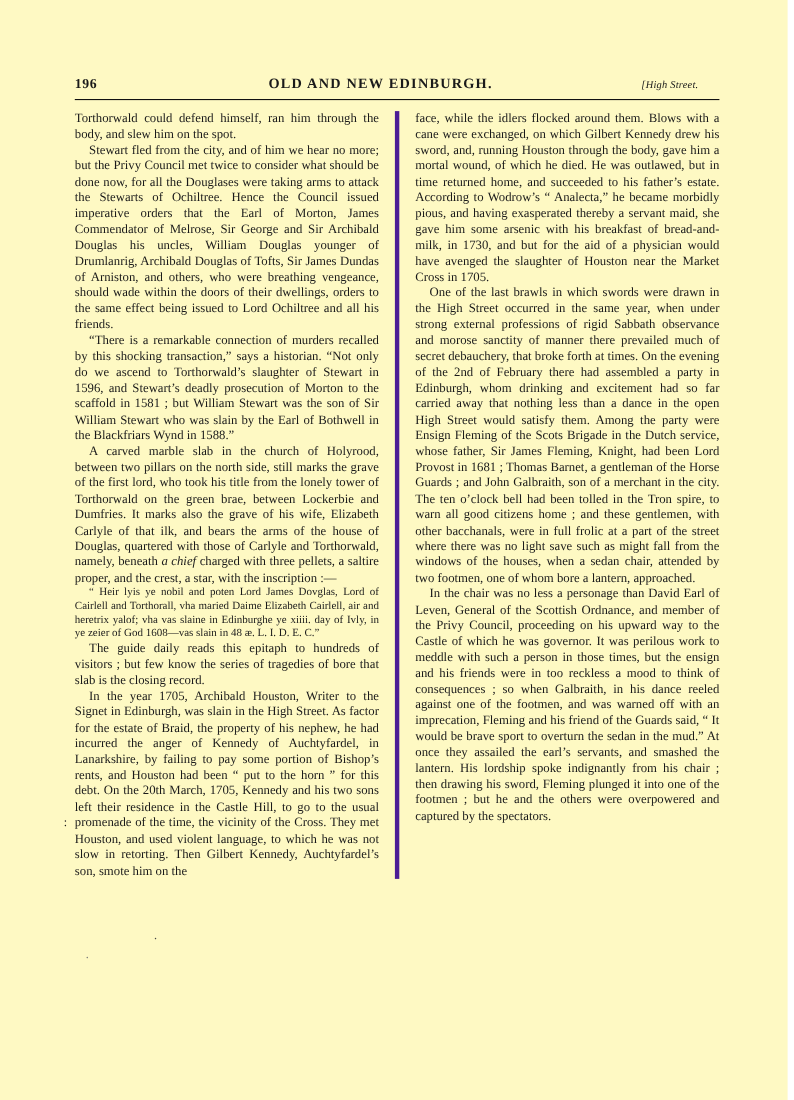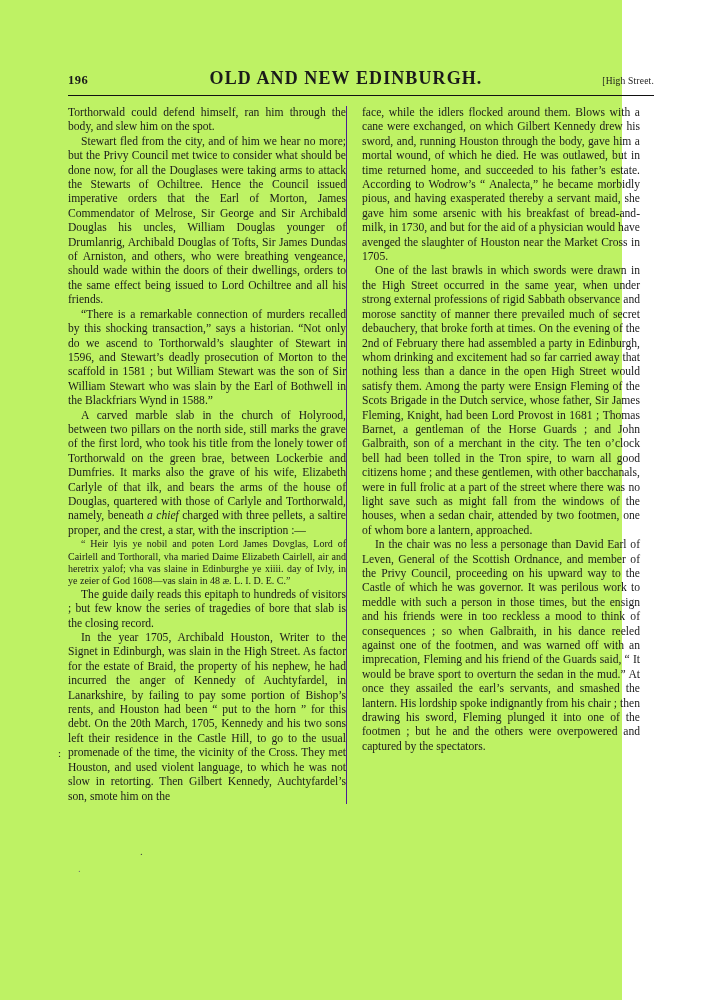--- a/index.html
+++ b/index.html
@@ -11,23 +11,23 @@
     width: 722px;
     height: 1000px;
     font-family: "Liberation Serif", serif;
     color: #1a1a1a;
     position: relative;
     overflow: hidden;
   }
   .page {
     position: absolute;
     left: 0; top: 0;
-    width: 622px;
+    width: 716px;
     height: 1000px;
-    background: #bef264;
+    background: #fef9c3;
   }
   .content {
     position: absolute;
     left: 68px;
     top: 68px;
     width: 586px;
   }
   .running-head {
     display: flex;
     align-items: baseline;
@@ -40,28 +40,29 @@
     font-size: 12.5px;
     font-weight: bold;
     letter-spacing: 0.5px;
     width: 60px;
     text-align: left;
   }
   .head-title {
     flex: 1;
     text-align: center;
     font-weight: bold;
-    font-size: 18px;
+    font-size: 13px;
     letter-spacing: 1.1px;
   }
   .head-right {
     width: 90px;
-    text-align: right;
+    text-align: center;
     font-size: 9.5px;
     letter-spacing: 0.2px;
+    font-style: italic;
   }
   .rule {
     border-top: 1.6px solid #111;
     margin-top: 2px;
     margin-bottom: 10px;
     width: 100%;
   }
   .columns {
     display: flex;
     gap: 0;
@@ -69,22 +70,22 @@
   }
   .col {
     width: 278px;
     font-size: 11.6px;
     line-height: 14.4px;
     text-align: justify;
     text-justify: inter-word;
     hyphens: manual;
   }
   .col.left {
-    padding-right: 0;
-    border-right: 1px solid #4c1d95;
+    padding-right: 14px;
+    border-right: 4px solid #4c1d95;
   }
   .col.right {
     padding-left: 15px;
   }
   .col p {
     margin: 0 0 0 0;
     text-indent: 13px;
   }
   .col p.noindent {
     text-indent: 0;

